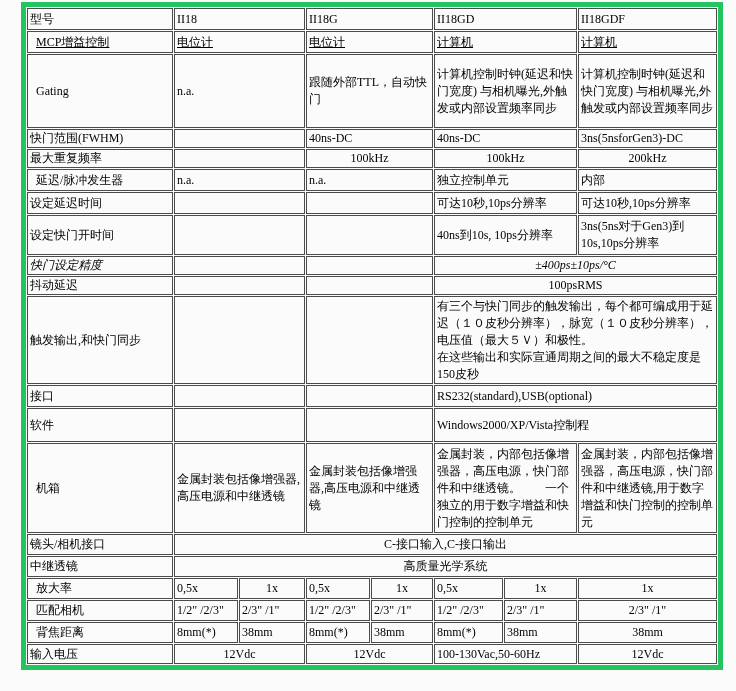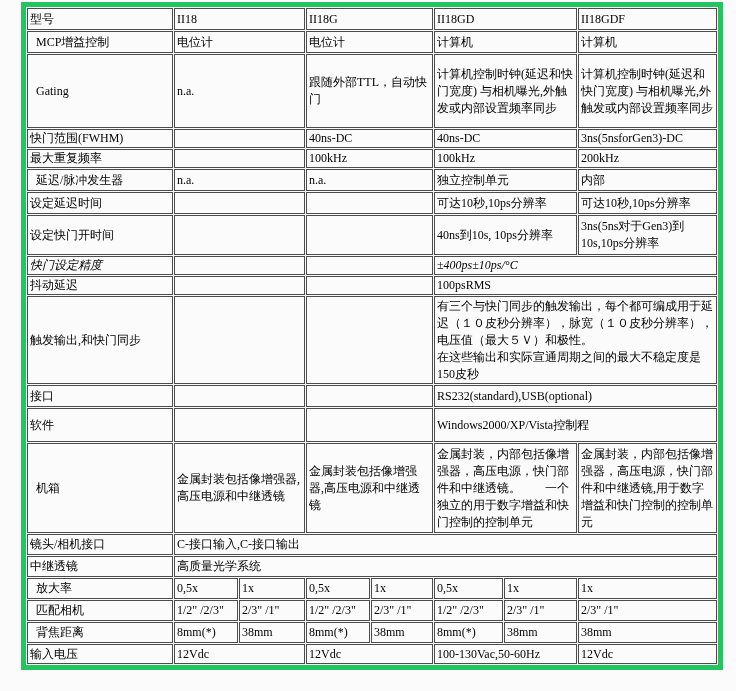--- a/index.html
+++ b/index.html
@@ -29,21 +29,21 @@
     border: 1px solid #4c4c4c;
     padding: 0 2px;
     vertical-align: middle;
     text-align: left;
     white-space: pre-wrap;
     word-break: break-word;
     overflow: hidden;
     line-height: 17px;
     background: transparent;
   }
-  table.spec td.center { text-align: left; }
+  table.spec td.center { text-align: center; }
   table.spec td.indent { padding-left: 8px; }
 </style>
 </head>
 <body>
 
 <div class="page">
   <table class="spec">
       <colgroup>
         <col style="width: 146px;">
         <col style="width: 64px;">
@@ -55,21 +55,21 @@
         <col style="width: 139px;">
       </colgroup>
       <tbody>
         <tr style="height: 22px;">
           <td>型号</td>
           <td colspan="2">II18</td>
           <td colspan="2">II18G</td>
           <td colspan="2">II18GD</td>
           <td>II18GDF</td>
         </tr>
-        <tr style="height: 22px;">
+        <tr style="height: 22px; text-decoration: underline;">
           <td class="indent">MCP增益控制</td>
           <td colspan="2">电位计</td>
           <td colspan="2">电位计</td>
           <td colspan="2">计算机</td>
           <td>计算机</td>
         </tr>
         <tr style="height: 74px;">
           <td class="indent">Gating</td>
           <td colspan="2">n.a.</td>
           <td colspan="2">跟随外部TTL，自动快门</td>

